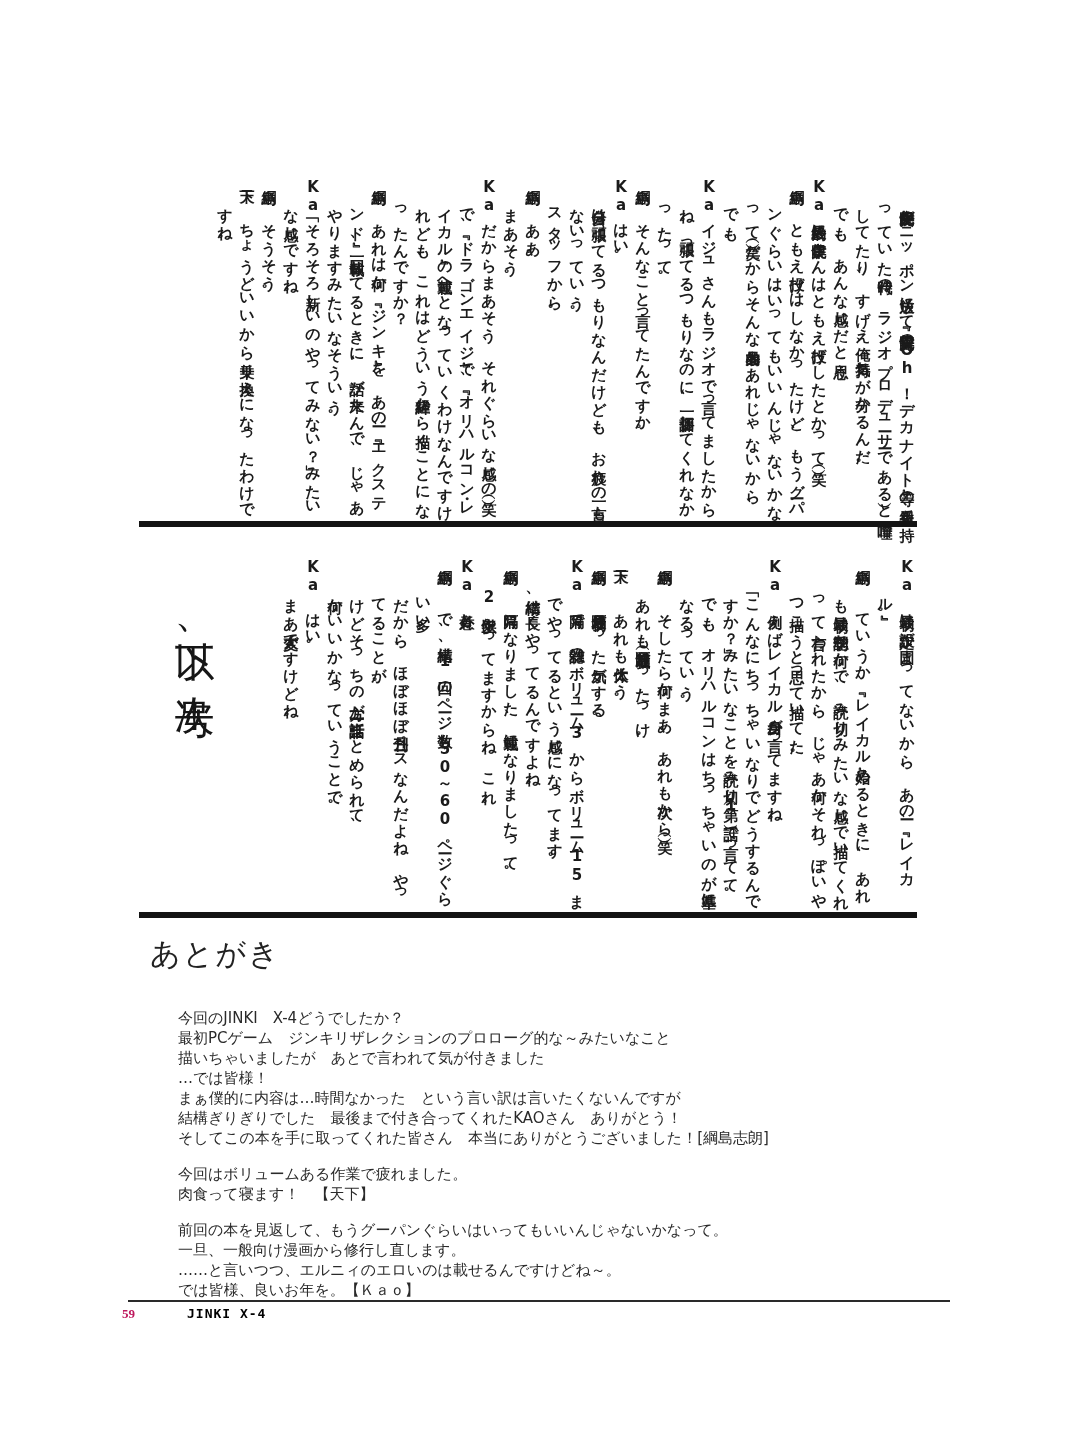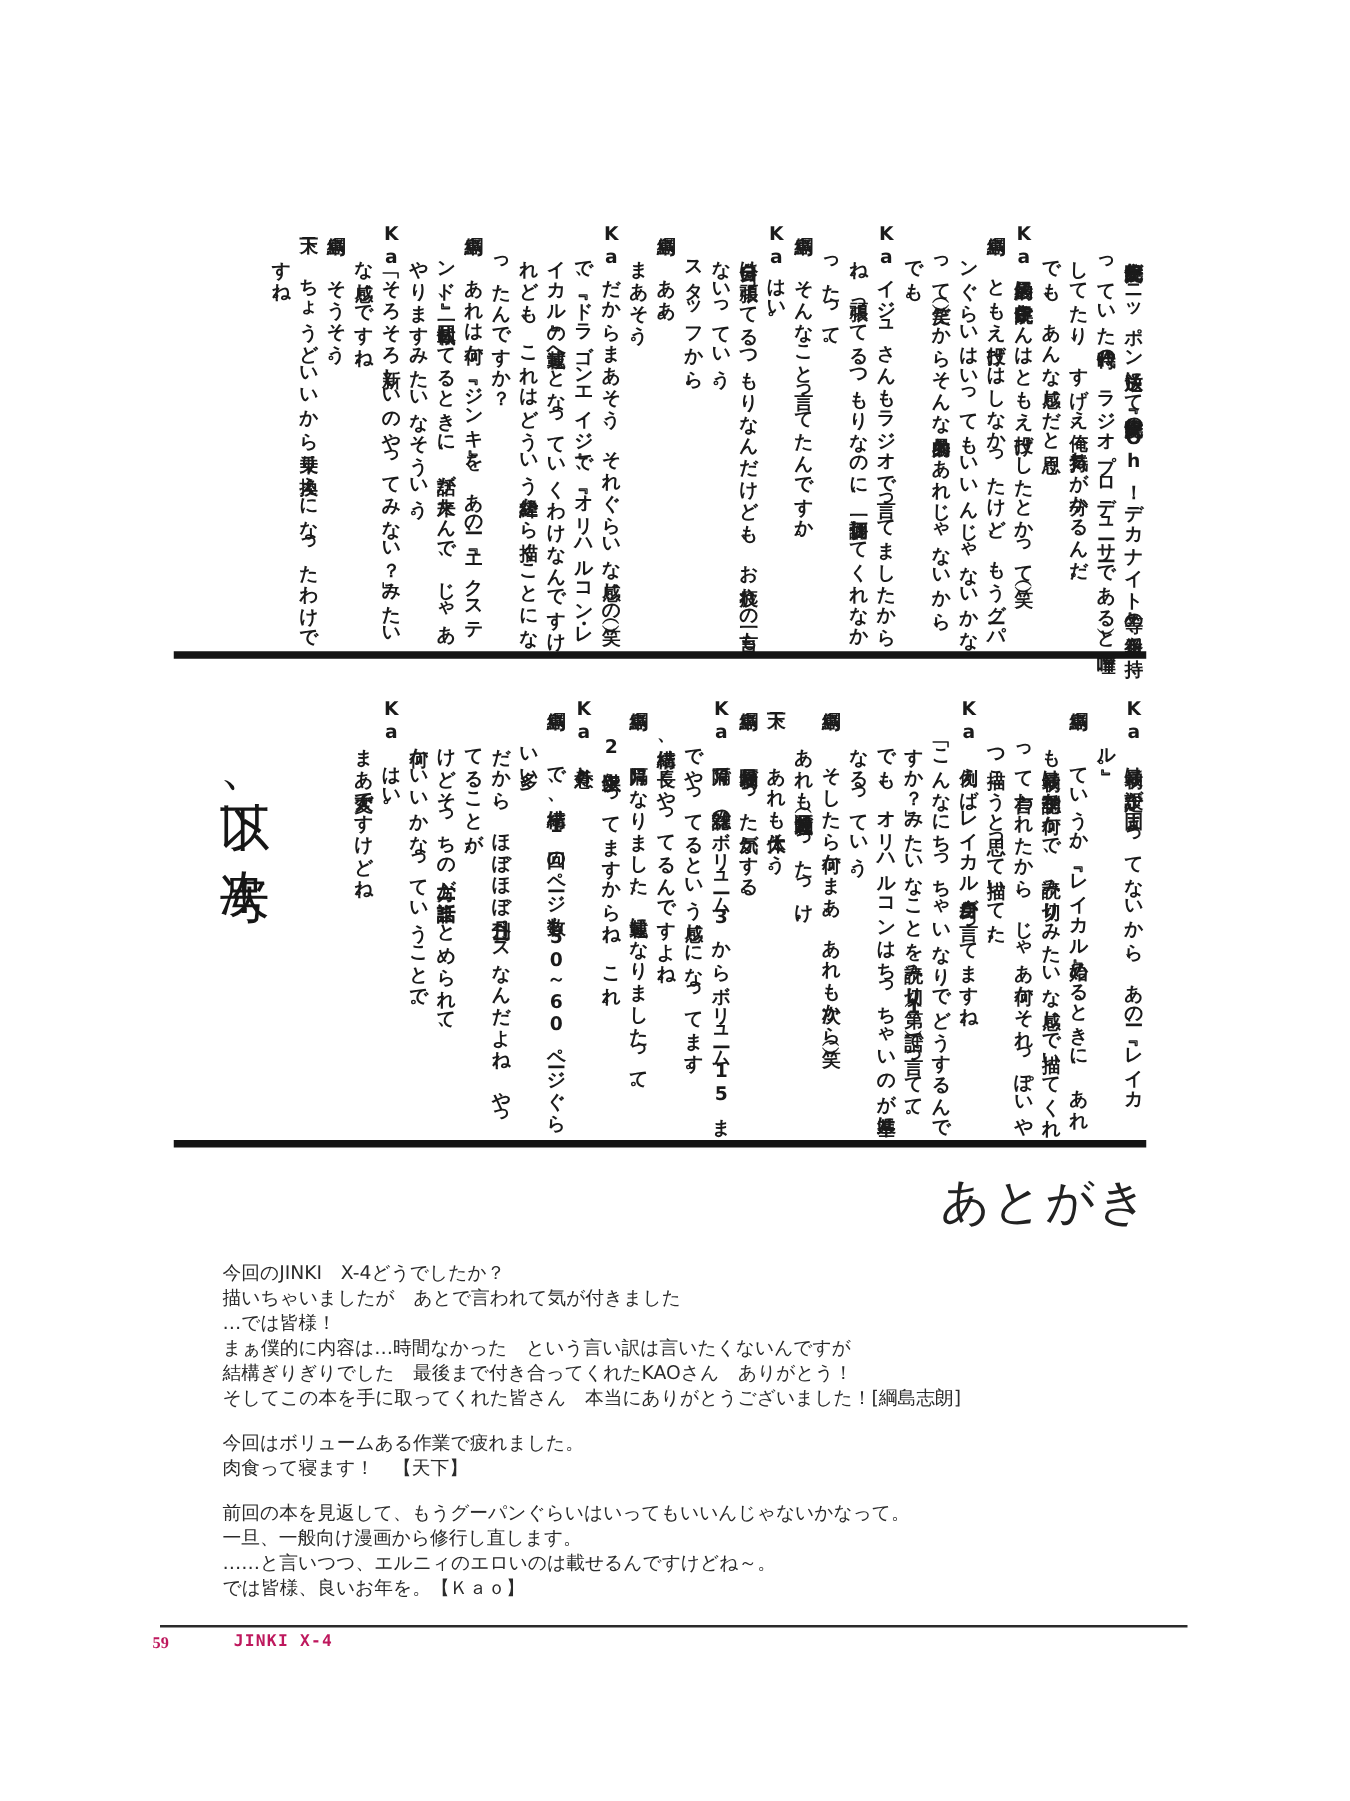--- a/index.html
+++ b/index.html
@@ -73,22 +73,22 @@
   }
   .divider-1 { top: 521px; }
   .divider-2 { top: 912px; }
 
   
   .afterword-heading {
     position: absolute;
     left: 150px;
     top: 934px;
     width: 770px;
-    text-align: right;
-    font-size: 39px;
+    text-align: left;
+    font-size: 30px;
     font-weight: 500;
     letter-spacing: 2px;
     color: #222222;
   }
   .afterword-body {
     position: absolute;
     left: 178px;
     top: 984px;
     width: 720px;
     font-size: 15px;
@@ -118,21 +118,21 @@
     color: #be185d;
   }
   .footer-title {
     position: absolute;
     left: 187px;
     top: 1306px;
     font-family: "DejaVu Sans Mono", monospace;
     font-size: 13px;
     font-weight: bold;
     letter-spacing: 1px;
-    color: #be185d;
+    color: #000000;
   }
 </style>
 </head>
 <body>
 
 <div class="page">
 
   <div class="v-section sec-top">
     <div class="v-flow">
       <p class="entry cont"><span class="speaker"></span><span class="dialogue">伊集院光氏がニッポン放送にて『伊集院光のOh！デカナイト』等の番組を持っていた時代の、ラジオプロデューサーである）と喧嘩してたり、すげえ俺、気持ちが分かるんだ。
@@ -183,20 +183,21 @@
 
   <div class="next-issue">以下、次号！</div>
 
   <div class="divider divider-2"></div>
 
   <div class="afterword-heading">あとがき</div>
 
   <div class="afterword-body">
     <div class="aw-block">
       <div class="aw-line">今回のJINKI　X-4どうでしたか？</div>
+      <div class="aw-line">最初PCゲーム　ジンキリザレクションのプロローグ的な～みたいなこと</div>
       <div class="aw-line">描いちゃいましたが　あとで言われて気が付きました</div>
       <div class="aw-line">…では皆様！</div>
       <div class="aw-line">まぁ僕的に内容は…時間なかった　という言い訳は言いたくないんですが</div>
       <div class="aw-line">結構ぎりぎりでした　最後まで付き合ってくれたKAOさん　ありがとう！</div>
       <div class="aw-line">そしてこの本を手に取ってくれた皆さん　本当にありがとうございました！[綱島志朗]</div>
     </div>
     <div class="aw-block">
       <div class="aw-line">今回はボリュームある作業で疲れました。</div>
       <div class="aw-line">肉食って寝ます！　【天下】</div>
     </div>

